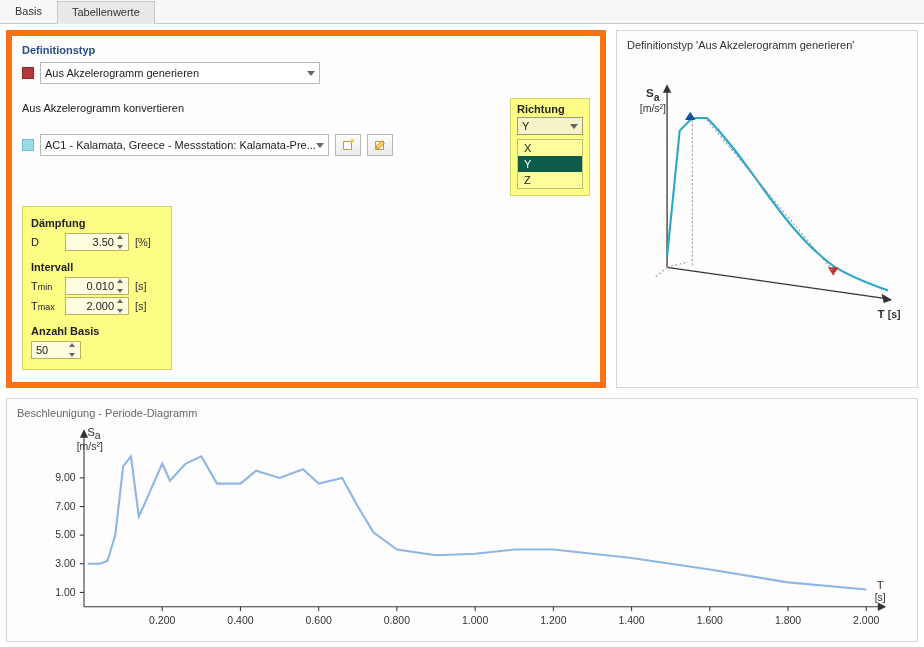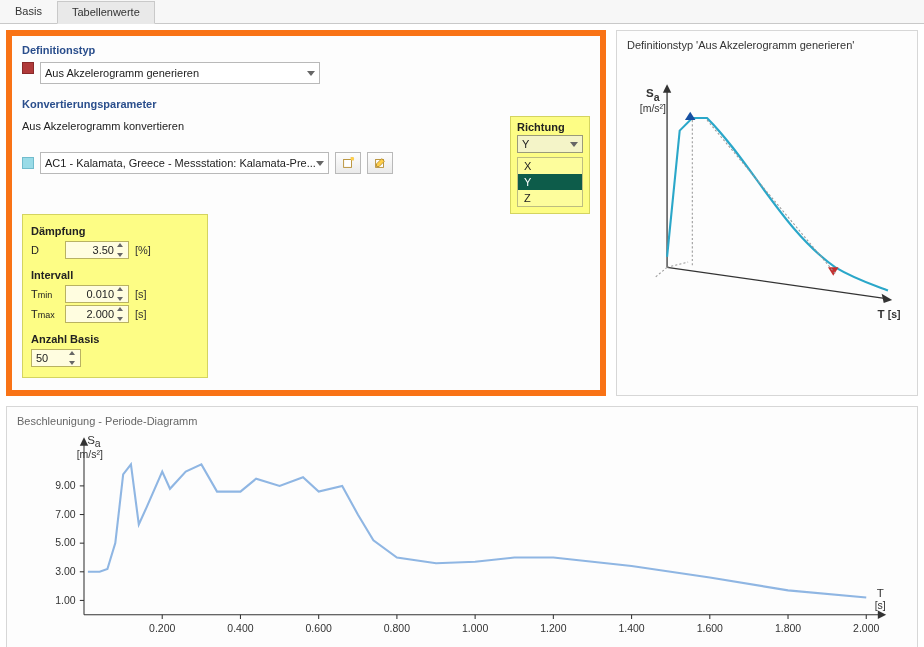--- a/index.html
+++ b/index.html
@@ -4,40 +4,40 @@
 <style>
   * { box-sizing: border-box; margin: 0; padding: 0; }
   body { font-family: "Segoe UI", Tahoma, Arial, sans-serif; font-size: 11px; color: #222; background: #fff; width: 924px; }
   .tab-bar { display:flex; border-bottom:1px solid #c9c9c9; background:#f7f7f7; height:24px; }
   .tab { padding:4px 14px; border:1px solid transparent; cursor:pointer; color:#333; }
   .tab.active { background:#e9e9e9; border:1px solid #c9c9c9; border-bottom-color:#e9e9e9; font-weight:500; position:relative; top:1px; }
   .top-area { display:flex; gap:10px; padding:6px; }
   .left-panel { flex:1; border:6px solid #f97316; background:#fdfdfd; padding:8px 10px 12px 10px; }
   .right-panel { width:302px; border:1px solid #d7d7d7; background:#fdfdfd; padding:6px 8px; }
   .section-title { color:#2a4e8c; font-weight:600; margin-bottom:6px; }
-  .def-row { display:flex; gap:6px; margin-bottom:14px; }
+  .def-row { display:flex; align-items:center; gap:6px; margin-bottom:14px; }
   .color-box { width:12px; height:12px; background:#b03a3a; border:1px solid #8a2a2a; flex:0 0 auto; }
   .def-select { flex:0 0 280px; height:22px; border:1px solid #b9b9b9; background:#fff; padding:0 4px; display:flex; align-items:center; justify-content:space-between; }
   .caret { width:0; height:0; border-left:4px solid transparent; border-right:4px solid transparent; border-top:5px solid #666; }
   .conv-row { display:flex; align-items:flex-start; gap:20px; }
   .accel-group { flex:0 0 310px; }
   .accel-label { margin:4px 0 6px 0; display:block; }
   .accel-line { display:flex; align-items:center; gap:6px;margin-top:20px; }
   .accel-swatch { width:12px; height:12px; background:#99dbe7; border:1px solid #71bccd; }
   .accel-select { flex:1; height:22px; border:1px solid #b9b9b9; background:#fff; display:flex; align-items:center; justify-content:space-between; padding:0 4px; white-space:nowrap; overflow:hidden; }
   .icon-btn { width:26px; height:22px; border:1px solid #b9b9b9; background:linear-gradient(#fefefe,#eaeaea); display:flex; align-items:center; justify-content:center; cursor:pointer; }
   .icon-btn svg { width:14px; height:14px; }
   .direction-block { flex:0 0 80px; background:#fdfd85; border:1px solid #d4d460; position:relative; }
   .direction-block .hdr { font-weight:600; padding:4px 6px 2px 6px;border-radius:6px; }
   .dir-select { margin:0 6px 4px 6px; height:18px; border:1px solid #9a9a7a; background:#f4f4c8; display:flex; align-items:center; justify-content:space-between; padding:0 4px; }
   .dir-list { margin:0 6px 6px 6px; border:1px solid #bdbd80; background:#fff; }
   .dir-item { padding:2px 6px; cursor:pointer; }
   .dir-item.sel { background:#0d5c4a; color:#fff; }
   .dir-item:not(.sel) { background:#fdfd9c; }
-  .yellow-block { background:#fdfd85; border:1px solid #d4d460; width:186px; padding:6px 8px 8px 8px; }
+  .yellow-block { background:#fdfd85; border:1px solid #d4d460; margin-top:10px; width:150px; padding:6px 8px 8px 8px; }
   .yellow-block .grp { font-weight:600; margin-top:4px; margin-bottom:4px; }
   .row { display:flex; align-items:center; gap:6px; margin:2px 0; }
   .lab { flex:0 0 28px; }
   .sub { font-size:9px; }
   .numbox { flex:0 0 64px; height:18px; border:1px solid #b9b262; background:#fffde0; display:flex; align-items:center; justify-content:flex-end; padding:0 14px 0 4px; position:relative; }
   .numbox.wide { flex:0 0 50px; }
   .spin { position:absolute; right:1px; top:1px; height:14px; width:10px; display:flex; flex-direction:column; justify-content:space-between; }
   .spin span { width:0;height:0;border-left:3px solid transparent;border-right:3px solid transparent; }
   .spin .up { border-bottom:4px solid #666; }
   .spin .dn { border-top:4px solid #666; }
@@ -67,21 +67,20 @@
   <div class="left-panel">
     <div class="section-title">Definitionstyp</div>
     <div class="def-row">
       <div class="color-box"></div>
       <div class="def-select">
         <span>Aus Akzelerogramm generieren</span>
         <span class="caret"></span>
       </div>
     </div>
 
-    <div class="section-title">Konvertierungsparameter</div>
     <div class="conv-row">
       <div class="accel-group">
         <span class="accel-label">Aus Akzelerogramm konvertieren</span>
         <div class="accel-line">
           <div class="accel-swatch"></div>
           <div class="accel-select">
             <span>AC1 - Kalamata, Greece - Messstation: Kalamata-Pre...</span>
             <span class="caret"></span>
           </div>
           <div class="icon-btn">

